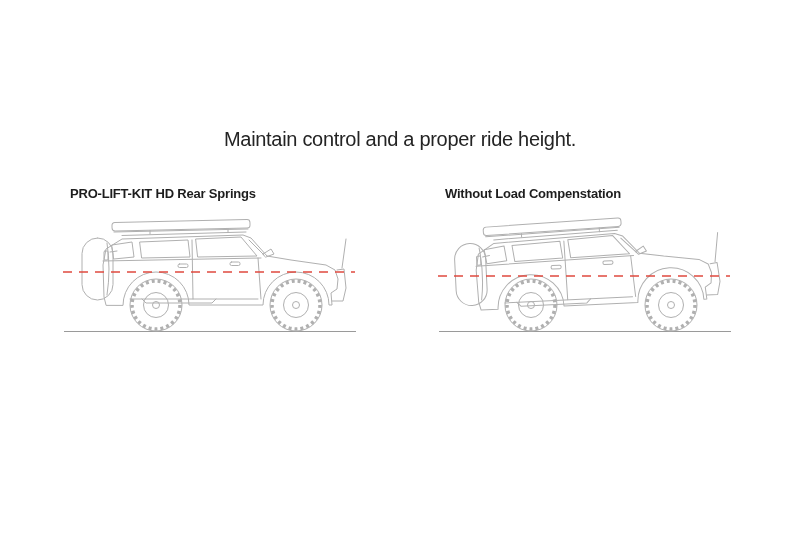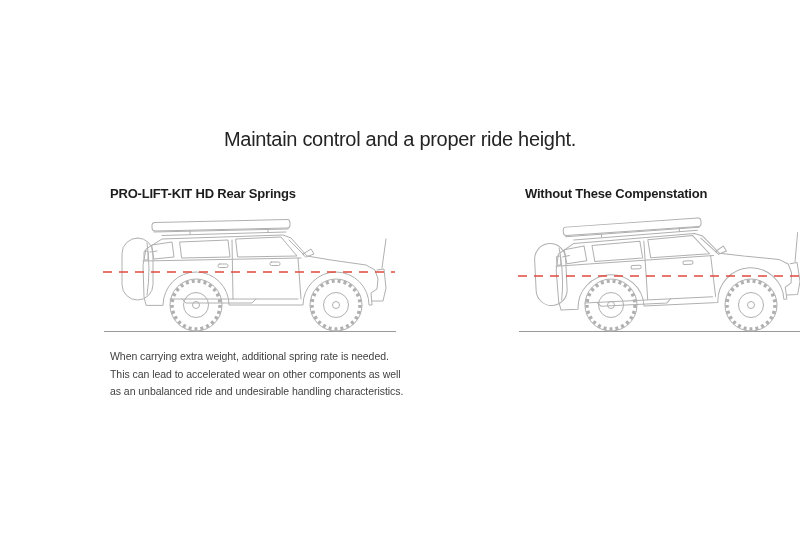--- a/index.html
+++ b/index.html
@@ -13,21 +13,21 @@
   .main-title {
     position:absolute; top:128px; left:0; width:100%;
     text-align:center;
     font-size:20px; font-weight:normal; color:#242424;
     letter-spacing:-0.3px;
   }
   .columns {
     position:absolute; top:186px; left:70px;
     display:flex; gap:55px;
   }
-  .col { width:320px;margin-left:40px; }
+  .col { width:320px; }
   .col-heading {
     font-size:13px; font-weight:bold; color:#1d1d1d;
     letter-spacing:-0.2px; line-height:16px;
   }
   .scene {
     display:block;
     width:320px; height:135px;
     margin:6px 0 0 -10px;
   }
   .col-text {
@@ -105,27 +105,24 @@
   <div class="columns">
 
     <div class="col">
       <div class="col-heading">PRO-LIFT-KIT HD Rear Springs</div>
       <svg class="scene" viewBox="0 0 320 135">
         <line x1="4" y1="123.5" x2="296" y2="123.5" stroke="#9a9a9a" stroke-width="1"></line>
         <use href="#suv-wheels"></use>
         <use href="#suv-body"></use>
         <line x1="3" y1="64" x2="295" y2="64" stroke-width="1.5" stroke-dasharray="9 7" stroke="#e0493f"></line>
       </svg>
-      <div class="col-text">When carrying extra weight, additional spring rate is needed.
-This can lead to accelerated wear on other components as well
-as an unbalanced ride and undesirable handling characteristics.</div>
     </div>
 
     <div class="col">
-      <div class="col-heading">Without These Compenstation</div>
+      <div class="col-heading">Without Load Compenstation</div>
       <svg class="scene" viewBox="0 0 320 135">
         <line x1="4" y1="123.5" x2="296" y2="123.5" stroke="#9a9a9a" stroke-width="1"></line>
         <use href="#suv-wheels"></use>
         <use href="#suv-body" transform="rotate(-2.8 150 97)"></use>
         <line x1="3" y1="68" x2="295" y2="68" stroke-width="1.5" stroke-dasharray="9 7" stroke="#e0493f"></line>
       </svg>
     </div>
 
   </div>
 </div>

